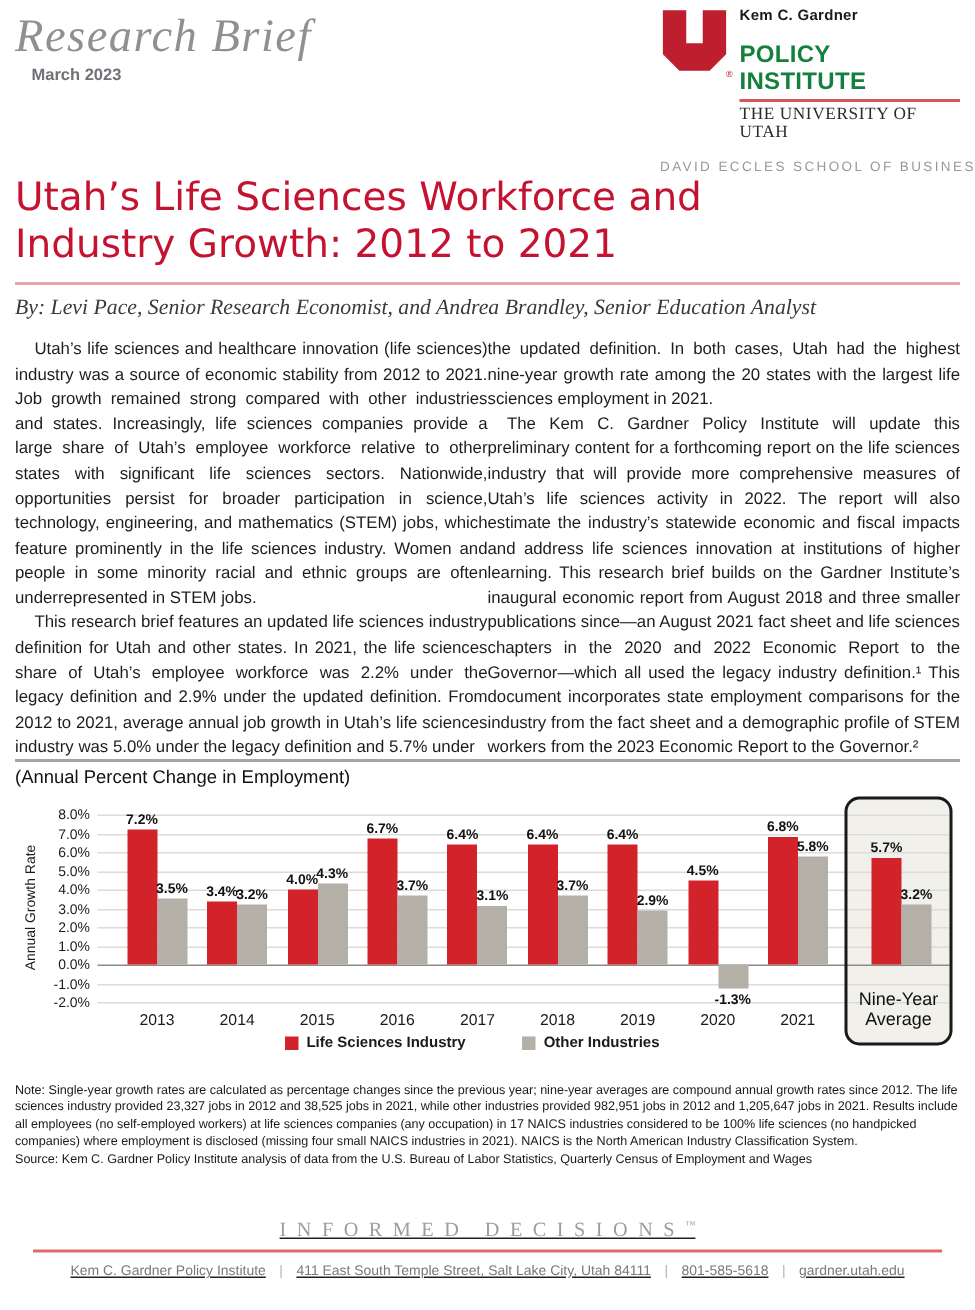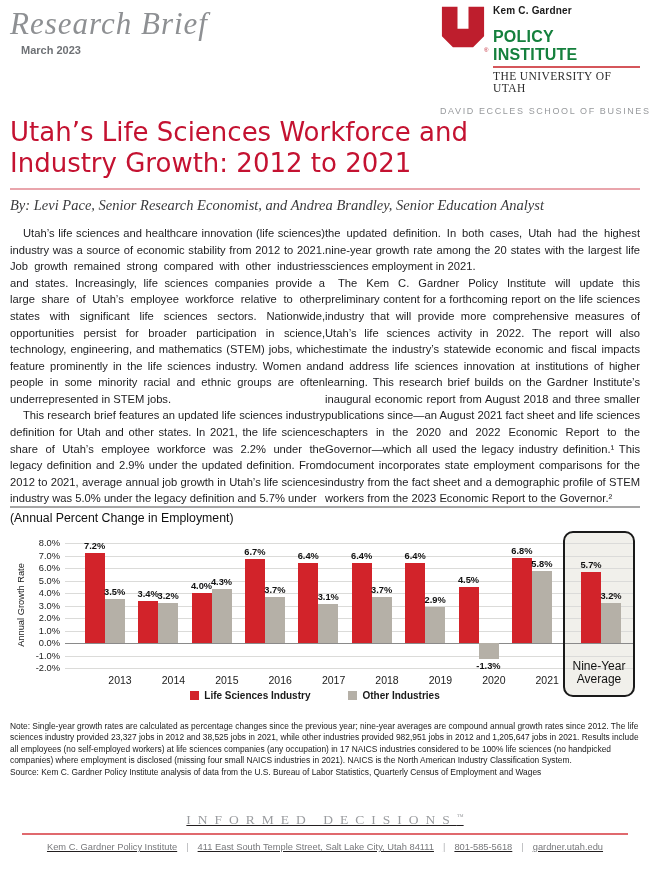--- a/index.html
+++ b/index.html
@@ -65,21 +65,21 @@
   .ylabel {
     position:absolute; left:-51px; top:70px; width:125px; height:12px;
     text-align:center; font-size:9.3px; color:#1a1a1a;
     transform:rotate(-90deg);
   }
   .gridline { position:absolute; height:1px; background:#dbdbd9; }
   .gridline.zero { background:#8a8a8a; }
   .ytick { position:absolute; width:48px; text-align:right; font-size:9.3px; color:#1a1a1a; }
   .bar { position:absolute; }
   .bar-label { position:absolute; width:36px; text-align:center; font-size:9.3px; font-weight:bold; color:#111; }
-  .xtick { position:absolute; text-align:right; font-size:10.5px; color:#1a1a1a; }
+  .xtick { position:absolute; text-align:center; font-size:10.5px; color:#1a1a1a; }
   .legend { position:absolute; left:55px; width:500px; top:161px; display:flex; justify-content:center; gap:38px; }
   .legend-item { display:flex; align-items:center; gap:5px; font-size:10px; font-weight:bold; color:#1a1a1a; }
   .swatch { width:9px; height:9px; display:inline-block; }
   .avg-box-bg { position:absolute; border-radius:10px; background:#f1f0eb; }
   .avg-box-border { position:absolute; border-radius:10px; border:2px solid #1a1a1a; pointer-events:none; }
   .avg-label { position:absolute; text-align:center; font-size:12px; line-height:13px; font-weight:normal; color:#111; }
 
   .note { font-size:8.4px; line-height:11.4px; color:#1a1a1a; margin-top:6px; }
   .note + .note { margin-top:0; }
 

